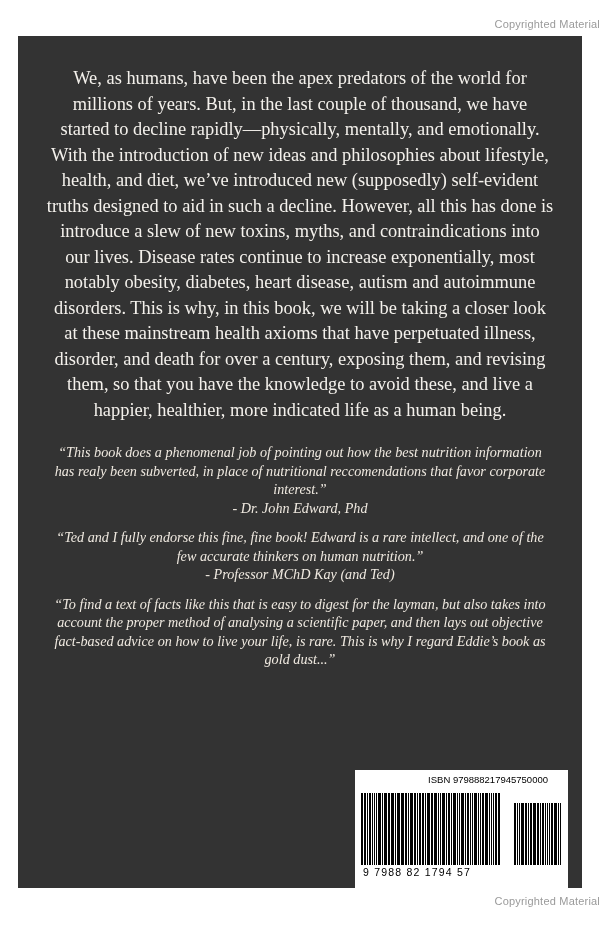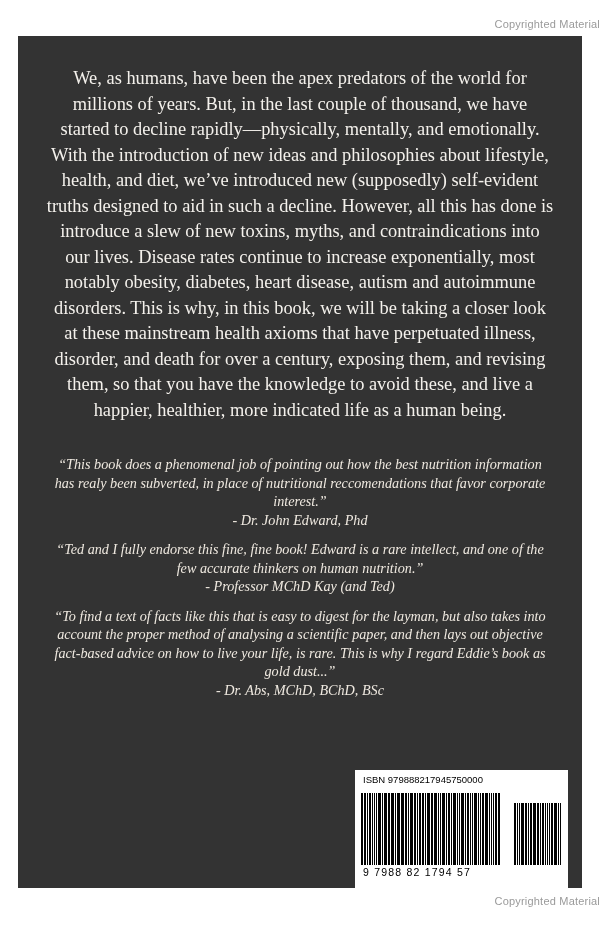--- a/index.html
+++ b/index.html
@@ -58,21 +58,21 @@
   .blurb {
     color: #f4f1ec;
     font-family: "Liberation Serif", serif;
     font-size: 18.4px;
     line-height: 25.5px;
     text-align: center;
     margin: 8px 2px 0 2px;
   }
 
   .quotes {
-    margin-top: 32px;
+    margin-top: 20px;
   }
   .quote {
     color: #efe9e0;
     font-family: "Liberation Serif", serif;
     font-style: italic;
     font-size: 14.2px;
     line-height: 18.5px;
     text-align: center;
     margin: 0 6px 11px 6px;
   }
@@ -86,21 +86,21 @@
     left: 355px;
     top: 770px;
     width: 213px;
     height: 118px;
     background: #ffffff;
     box-sizing: border-box;
     padding: 4px 6px 2px 6px;
   }
   .isbn-row {
     display: flex;
-    justify-content: flex-start;
+    justify-content: flex-end;
     align-items: flex-start;
     font-family: "Liberation Sans", sans-serif;
     font-size: 9.5px;
     color: #000;
     height: 13px;
   }
   .isbn-text { padding-left: 2px; }
   .ext-text { padding-right: 14px; }
 
   .barcodes {
@@ -151,21 +151,20 @@
         <span class="attrib">- Dr. John Edward, Phd</span>
       </div>
 
       <div class="quote">
         <span>“Ted and I fully endorse this fine, fine book! Edward is a rare intellect, and one of the few accurate thinkers on human nutrition.”</span>
         <span class="attrib">- Professor MChD Kay (and Ted)</span>
       </div>
 
       <div class="quote">
         <span>“To find a text of facts like this that is easy to digest for the layman, but also takes into account the proper method of analysing a scientific paper, and then lays out objective fact-based advice on how to live your life, is rare. This is why I regard Eddie’s book as gold dust...”</span>
-        <span class="attrib">- Dr. Abs, MChD, BChD, BSc</span>
       </div>
 
     </div>
   </div>
 
   <div class="barcode-area">
     <div class="isbn-row">
       <span class="isbn-text">ISBN 9798882179457</span>
       <span class="ext-text">50000</span>
     </div>

